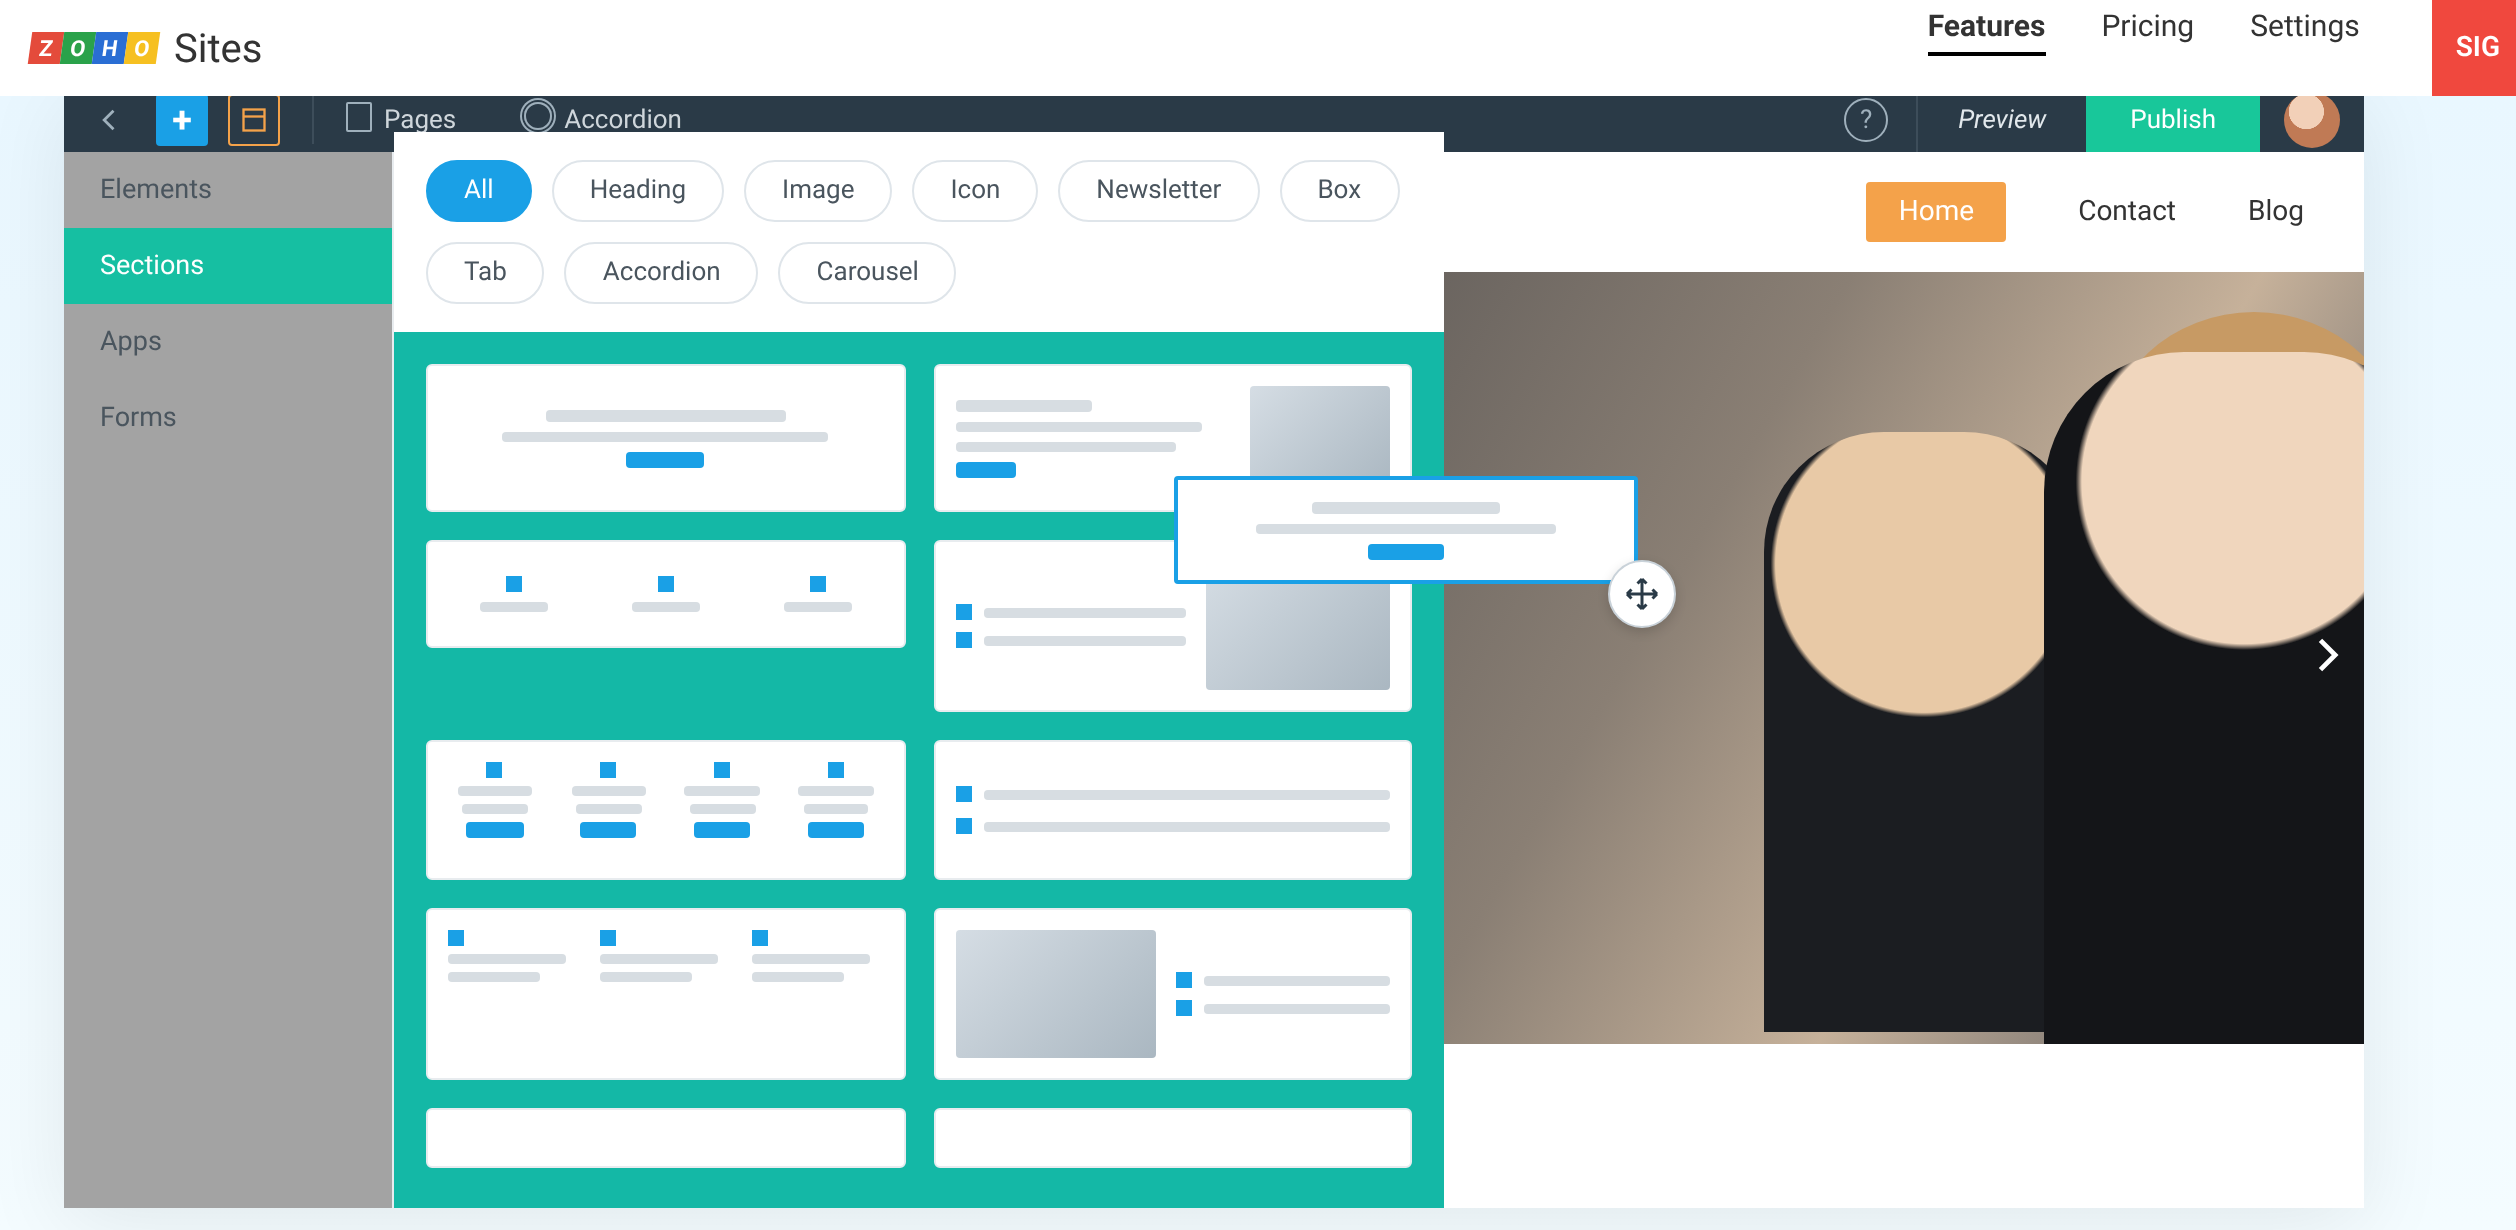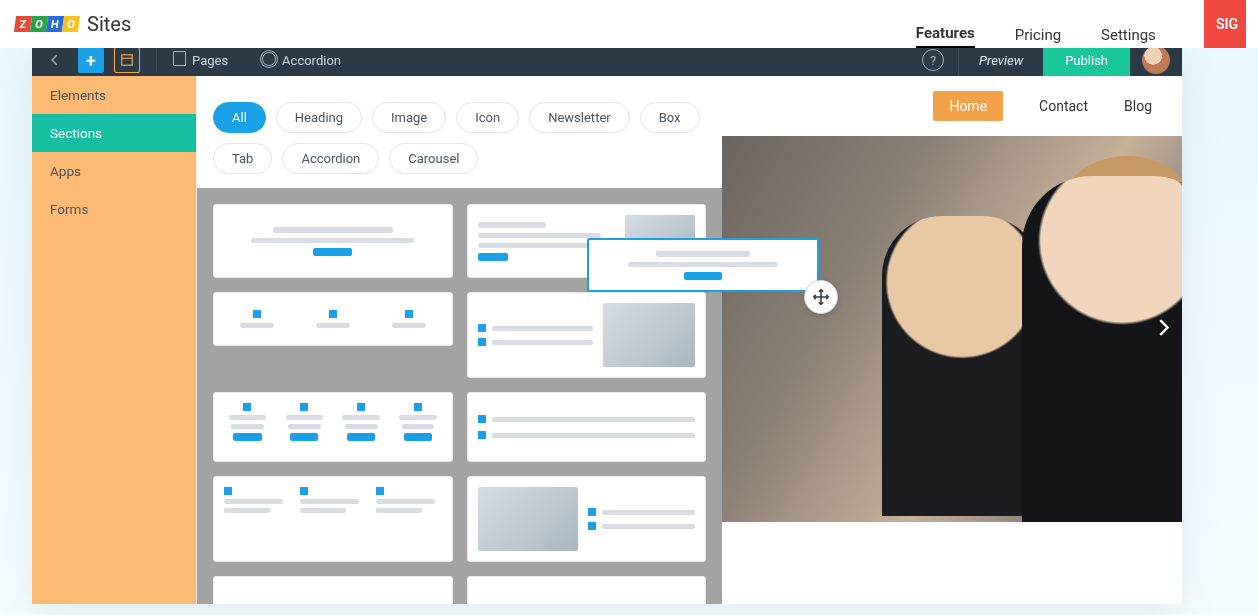--- a/index.html
+++ b/index.html
@@ -5,21 +5,21 @@
   * { box-sizing: border-box; margin: 0; padding: 0; }
   body { font-family: -apple-system, BlinkMacSystemFont, "Segoe UI", Roboto, Arial, sans-serif; background: #f5fbff; width: 1258px; height: 615px; overflow: hidden; }
   
   
   .topbar { position: absolute; left:0; right:0; top:0; height:48px; background:#fff; display:flex; align-items:center; padding:0 0 0 15px; z-index:40; }
   .logo { display:flex; align-items:center; gap:8px; }
   .zoho { display:flex; }
   .zoho span { width:16px; height:16px; margin-right:0; display:inline-flex; align-items:center; justify-content:center; font-size:11px; font-weight:700; color:#fff; transform:skew(-8deg); }
   .zoho .z{background:#e44b3b;} .zoho .o1{background:#2aa24a;} .zoho .h{background:#2a6ed4;} .zoho .o2{background:#f6c021;}
   .logo-text { font-size:20px; color:#333; }
-  .topnav { margin-left:auto; display:flex; align-items:flex-end; gap:40px; padding-right:12px; }
+  .topnav { margin-left:auto; display:flex; align-items:flex-start; gap:28px; padding-right:0; }
   .topnav a { font-size:15px; color:#333; text-decoration:none; padding:4px 0; }
   .topnav a.active { font-weight:700; border-bottom:2px solid #000; }
   .signbtn { background:#f0483e; color:#fff; padding:12px 8px 12px 12px; font-size:14px; font-weight:600; margin-left:8px; height:48px; display:flex; align-items:center; }
   
   
   .backdrop { position:absolute; left:0; right:0; top:48px; bottom:0; background:linear-gradient(#e9f7ff,#f4fcff); }
   
   
   .editor { position:absolute; left:32px; top:44px; width:1150px; height:560px; background:#fff; box-shadow:0 8px 40px rgba(0,0,0,.08); overflow:hidden; }
   
@@ -33,26 +33,26 @@
   .edbar .sep { width:1px; height:24px; background:#3d4d5a; margin:0 6px; }
   .edlink { display:flex; align-items:center; gap:6px; color:#cfd6db; }
   .edbar .right { margin-left:auto; display:flex; align-items:center; height:100%; }
   .help { width:22px; height:22px; border:1.5px solid #9fb0bc; border-radius:50%; display:flex; align-items:center; justify-content:center; font-size:13px; margin-right:14px; color:#9fb0bc;}
   .rsep { width:1px; height:100%; background:#3d4d5a;}
   .preview { padding:0 20px; color:#e2e8ec; height:100%; display:flex; align-items:center;font-style:italic; }
   .publish { padding:0 22px; background:#18c79a; color:#fff; height:100%; display:flex; align-items:center; }
   .avatar { width:28px; height:28px; border-radius:50%; margin:0 12px; background:radial-gradient(circle at 40% 35%, #f2d0b8 0 35%, #c07a55 36% 100%); }
   
   
-  .sidebar { position:absolute; left:0; top:32px; bottom:0; width:165px; background:#fdba74; border-right:1px solid #e8ecef; }
+  .sidebar { position:absolute; left:0; top:32px; bottom:0; width:165px; background:#a3a3a3; border-right:1px solid #e8ecef; }
   .side-item { padding:11px 18px; font-size:13.5px; color:#4a555e; cursor:pointer; }
   .side-item.active { background:#16bfa2; color:#fff; }
   
   
-  .panel { position:absolute; left:165px; top:44px; width:525px; bottom:0; background:#a3a3a3; overflow:hidden; }
+  .panel { position:absolute; left:165px; top:22px; width:525px; bottom:0; background:#14b8a6; overflow:hidden; }
   .chips { background:#fff; padding:14px 16px; display:flex; flex-wrap:wrap; gap:10px; }
   .chip { padding:7px 18px; border:1px solid #dfe5ea; border-radius:22px; font-size:13px; color:#4a555e; cursor:pointer; }
   .chip.active { background:#1aa0e6; color:#fff; border-color:#1aa0e6; }
   .grid { padding:16px; display:grid; grid-template-columns:1fr 1fr; gap:14px; }
   .card { background:#fff; border:1px solid #e8ecef; border-radius:3px; height:74px; padding:10px; display:flex; gap:10px; position:relative; }
   .card.tall { height:86px; }
   .bar { height:6px; background:#d7dde2; border-radius:2px; }
   .tbar{height:5px;background:#d7dde2;border-radius:2px;}
   .btn { height:8px; background:#1aa0e6; border-radius:2px; }
   .sqdot{width:8px;height:8px;background:#1aa0e6;display:inline-block;}

